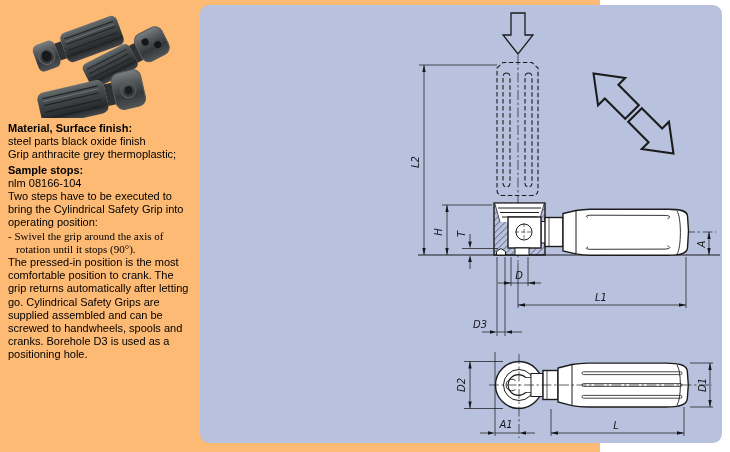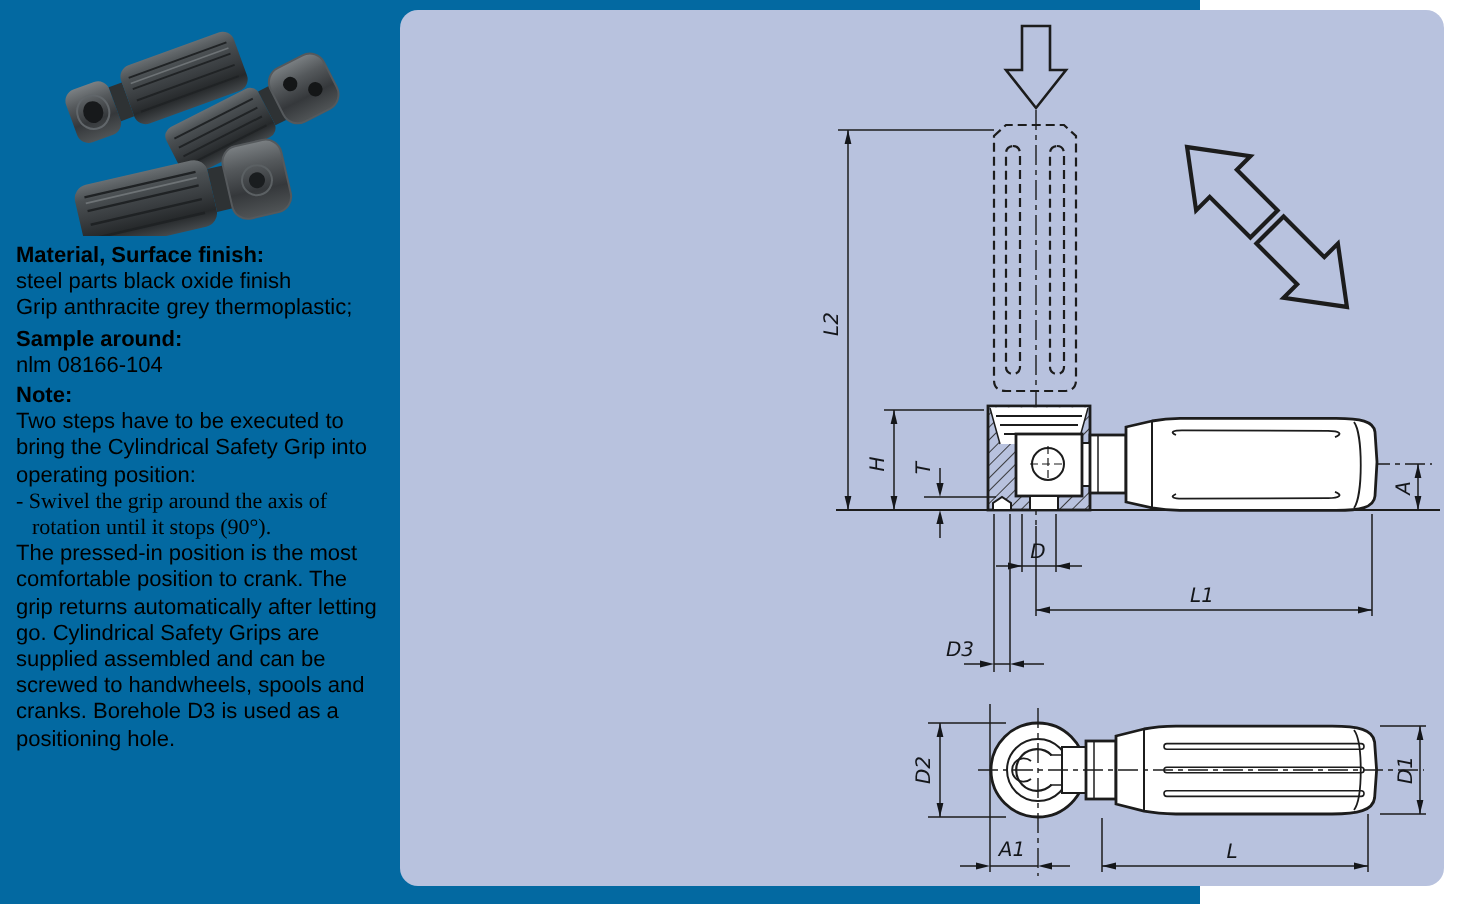--- a/index.html
+++ b/index.html
@@ -1,17 +1,17 @@
 <!DOCTYPE html>
 <html><head>
 <meta charset="utf-8">
 <style>
   html,body{margin:0;padding:0;width:730px;height:452px;overflow:hidden;background:#fff;
             font-family:"Liberation Sans",sans-serif;}
-  .page{position:relative;width:600px;height:452px;background:#0369a1;}
+  .page{position:relative;width:600px;height:452px;background:#fdba74;}
   .photo{position:absolute;left:8px;top:4px;}
   .info{position:absolute;left:8px;top:120px;width:186px;color:#000;
         font-size:11px;line-height:13.2px;}
   .info .h{font-weight:bold;margin-top:2px;}
   .info .bullet{padding-left:8px;text-indent:-8px;font-family:Liberation Serif, serif;}
   .panel{position:absolute;left:200px;top:5px;}
   
   .k{stroke-width:1.4;}
   .m{stroke-width:1;}
   .t{stroke-width:.75;}
@@ -71,23 +71,22 @@
       <rect x="76" y="-2" width="30" height="37" rx="8" fill="none" stroke="#55595c" stroke-width="1"></rect>
       <circle cx="91" cy="17" r="4" fill="#1a1d1f"></circle>
       <circle cx="91" cy="17" r="7.5" fill="none" stroke="#5b6063" stroke-width="1"></circle>
     </g>
   </svg>
 
   <div class="info">
     <div class="h">Material, Surface finish:</div>
     <div class="ln">steel parts black oxide finish</div>
     <div class="ln">Grip anthracite grey thermoplastic;</div>
-    <div class="h">Sample around:</div>
+    <div class="h">Sample stops:</div>
     <div class="ln">nlm 08166-104</div>
-    <div class="h">Note:</div>
     <div class="ln">Two steps have to be executed to bring the Cylindrical Safety Grip into operating position:</div>
     <div class="ln bullet">- Swivel the grip around the axis of rotation until it stops (90°).</div>
     <div class="ln">The pressed-in position is the most comfortable position to crank. The grip returns automatically after letting go. Cylindrical Safety Grips are supplied assembled and can be screwed to handwheels, spools and cranks. Borehole D3 is used as a positioning hole.</div>
   </div>
 
   <svg class="panel" width="522" height="438" viewBox="0 0 522 438">
     <defs>
       <pattern id="hatch" patternUnits="userSpaceOnUse" width="4.5" height="4.5" patternTransform="rotate(45)">
         <line x1="0" y1="0" x2="0" y2="4.5" stroke="#2b2b2b" stroke-width="0.9"></line>
       </pattern>

